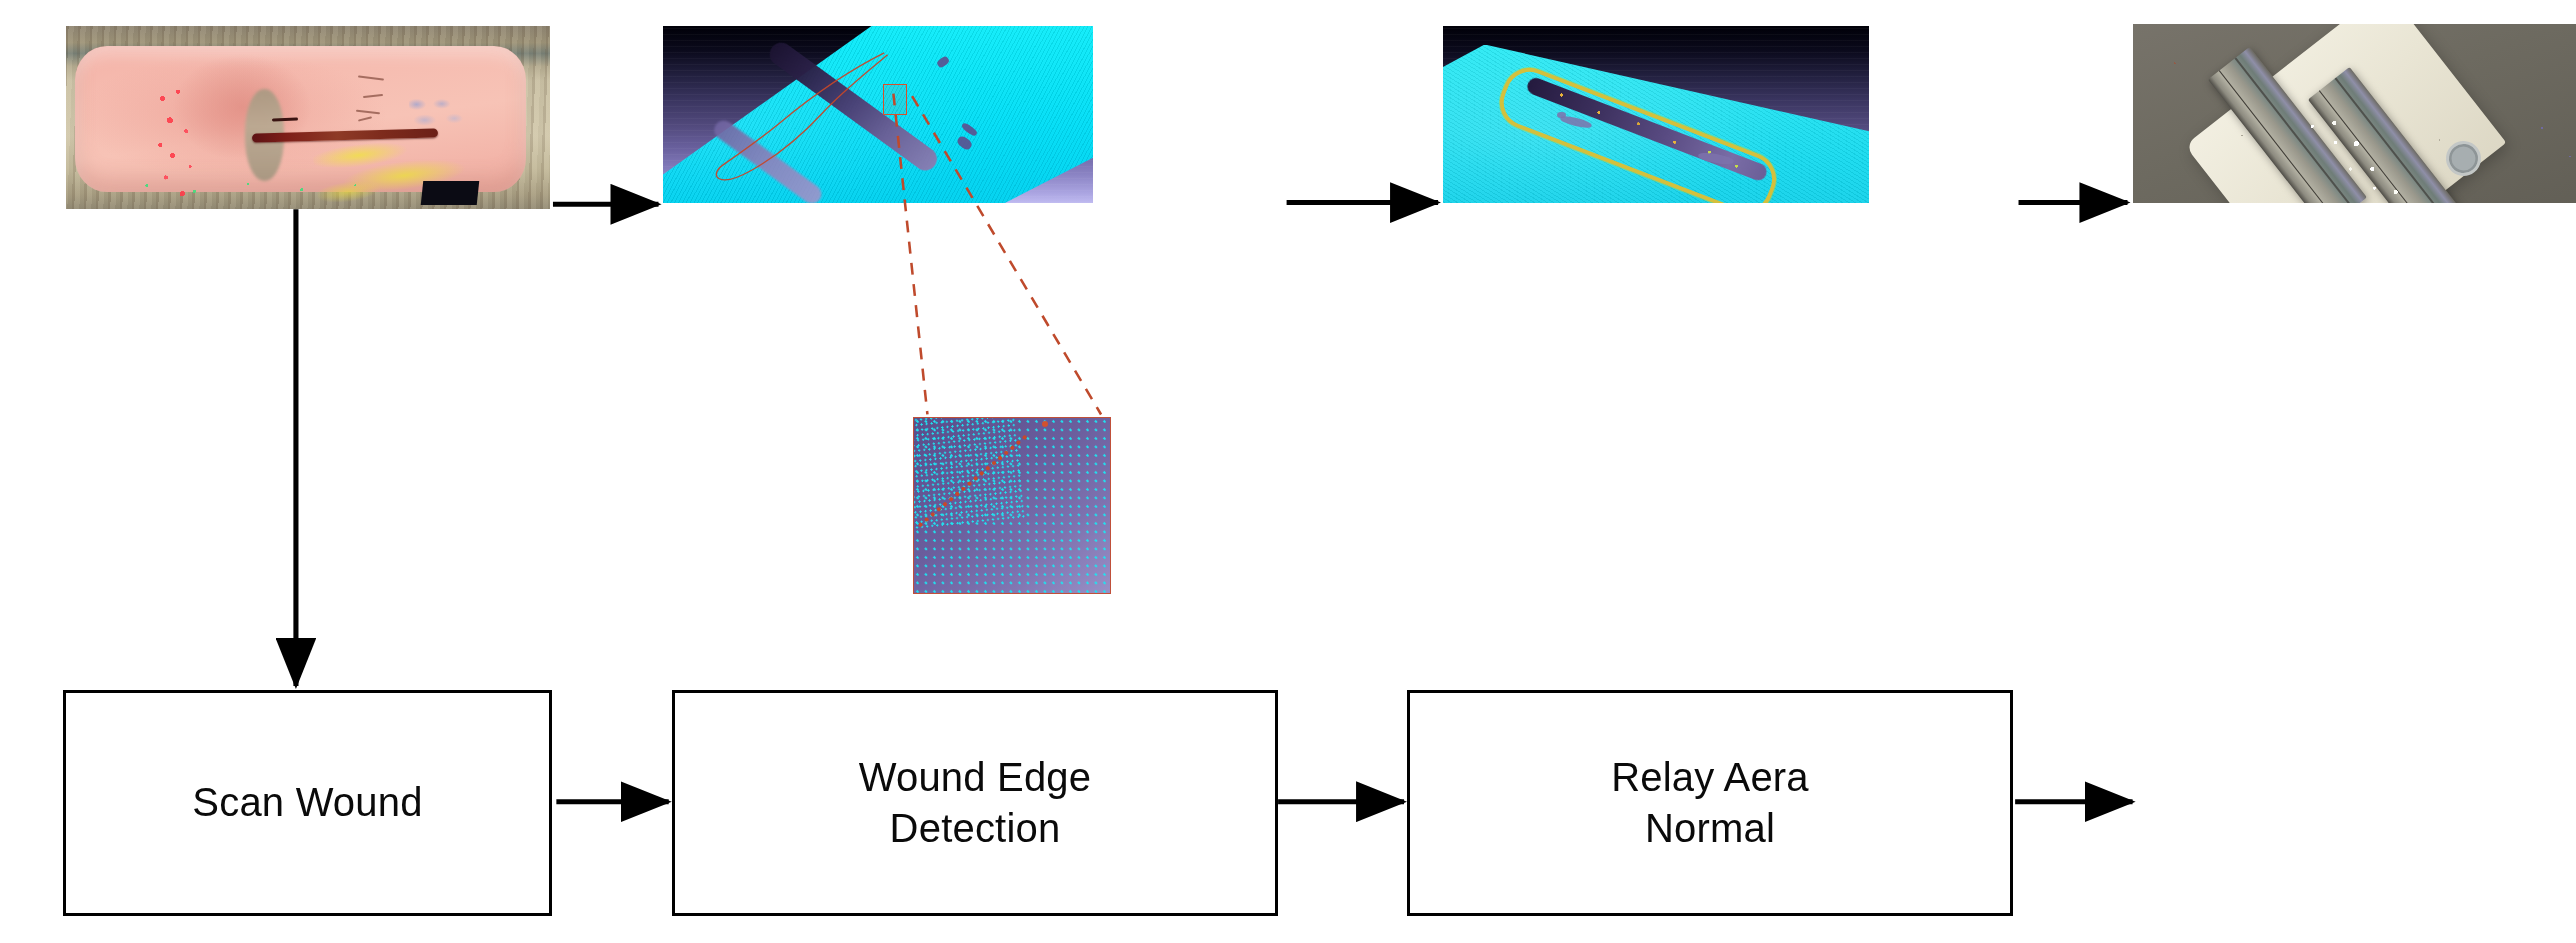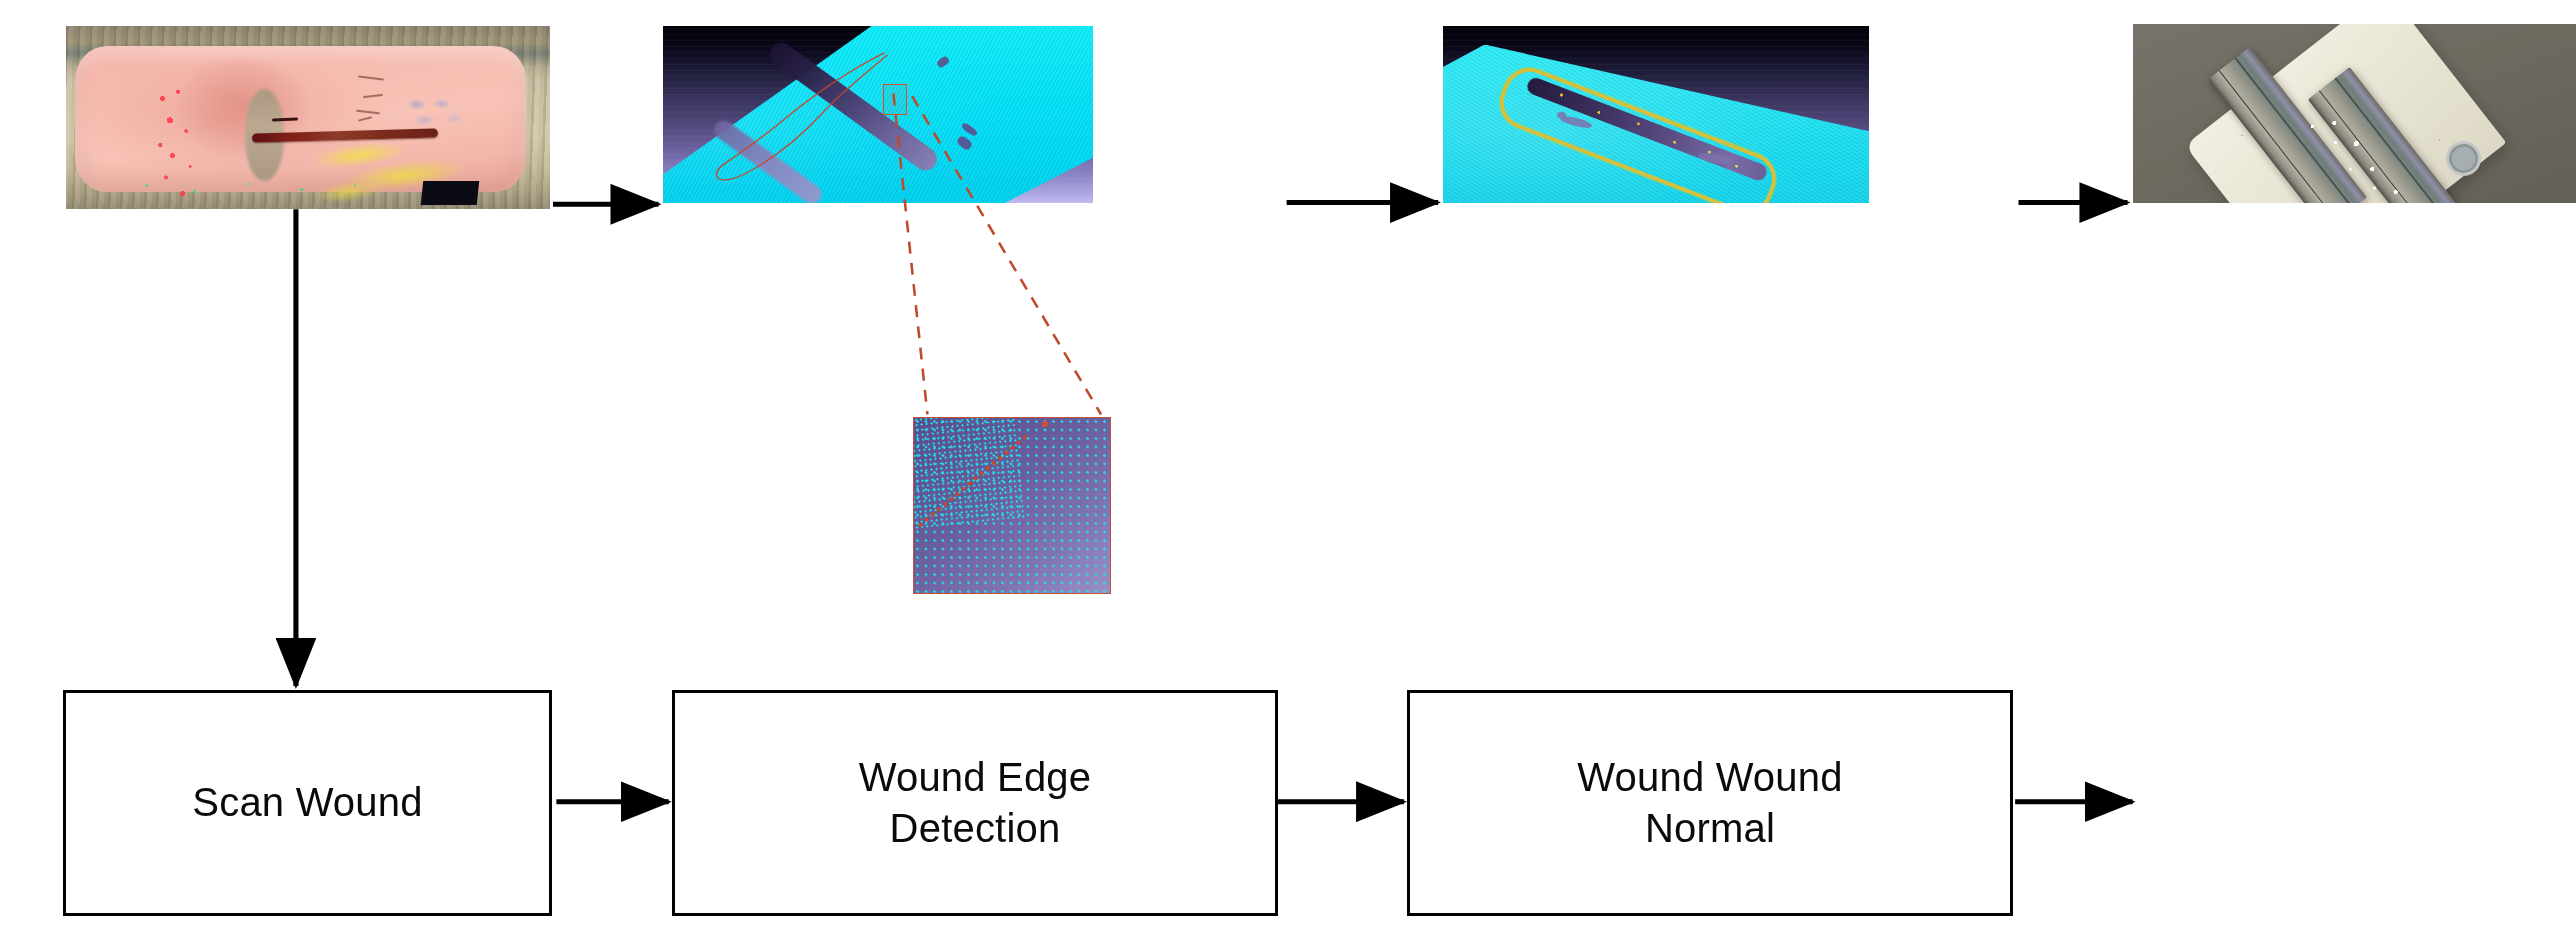--- a/index.html
+++ b/index.html
@@ -408,18 +408,18 @@
   </svg>
 
   <div class="proc-box" id="box-scan" style="left: 21px; width: 489px;">
     <span>Scan Wound</span>
   </div>
   <div class="proc-box" id="box-edge" style="left: 630px; width: 606px;">
     <span>Wound Edge
 Detection</span>
   </div>
   <div class="proc-box" id="box-area" style="left: 1365px; width: 606px;">
-    <span>Wound Wound
+    <span>Relay Aera
 Normal</span>
   </div>
 
 </div>
 
 
 </body></html>

